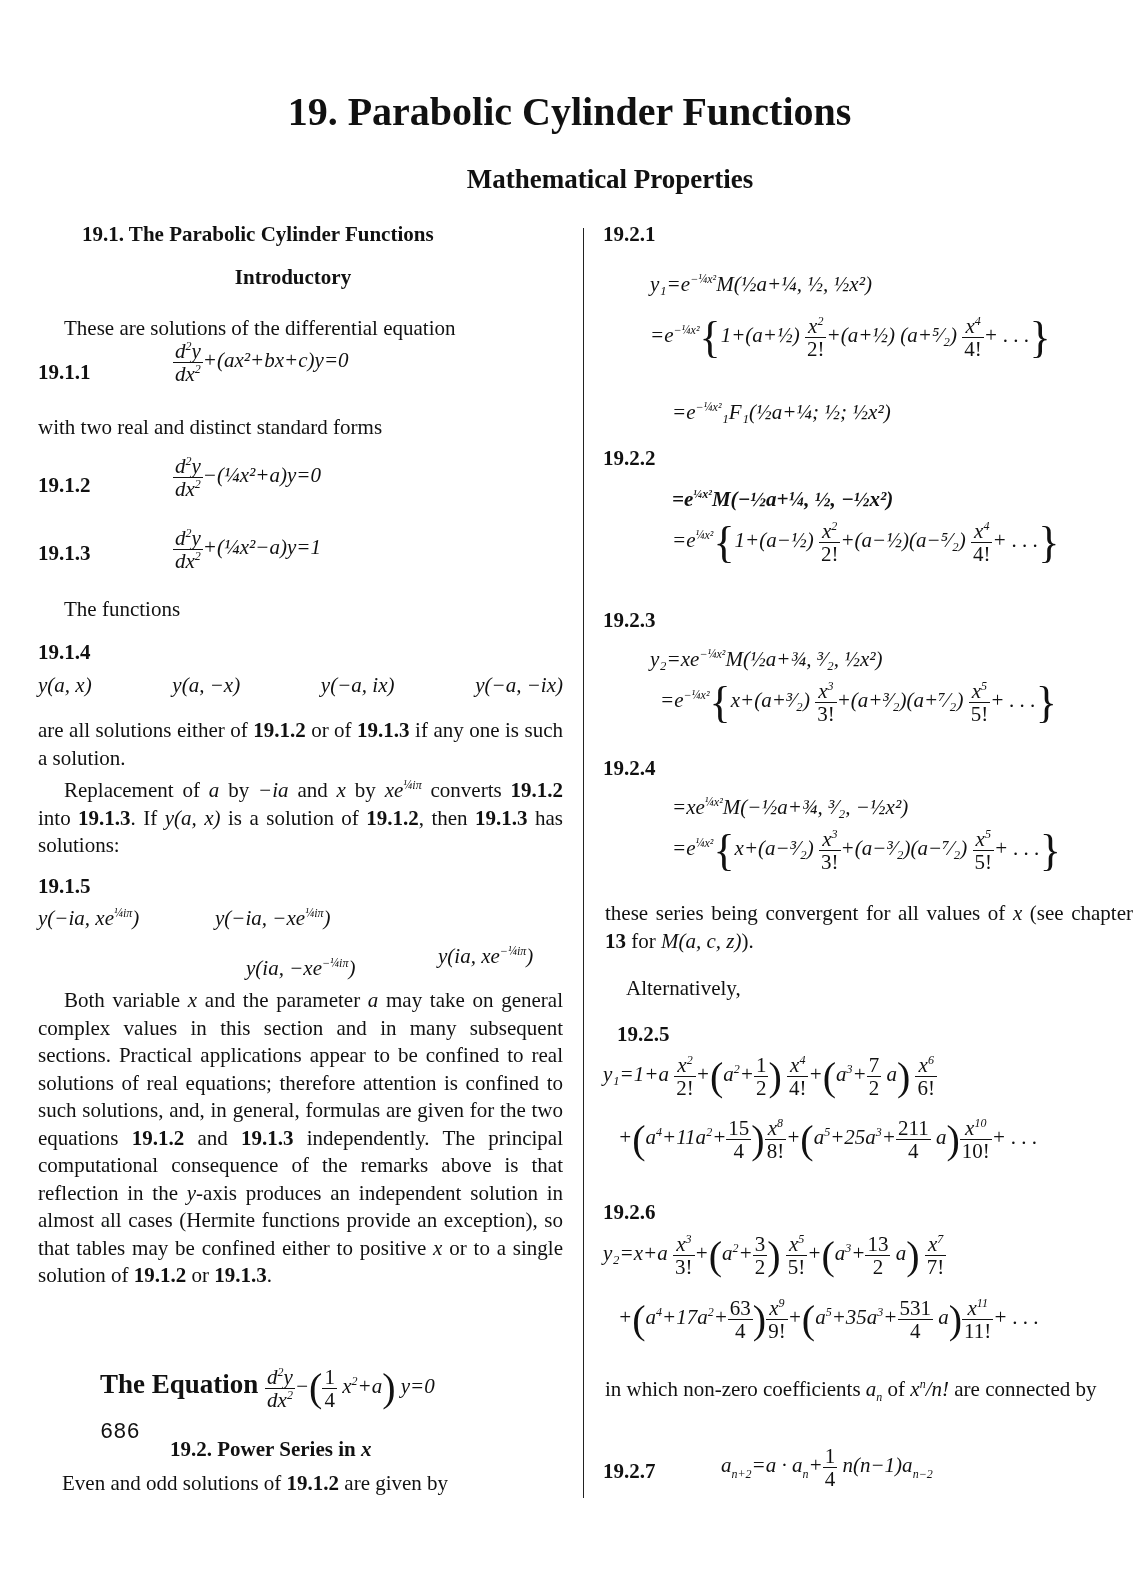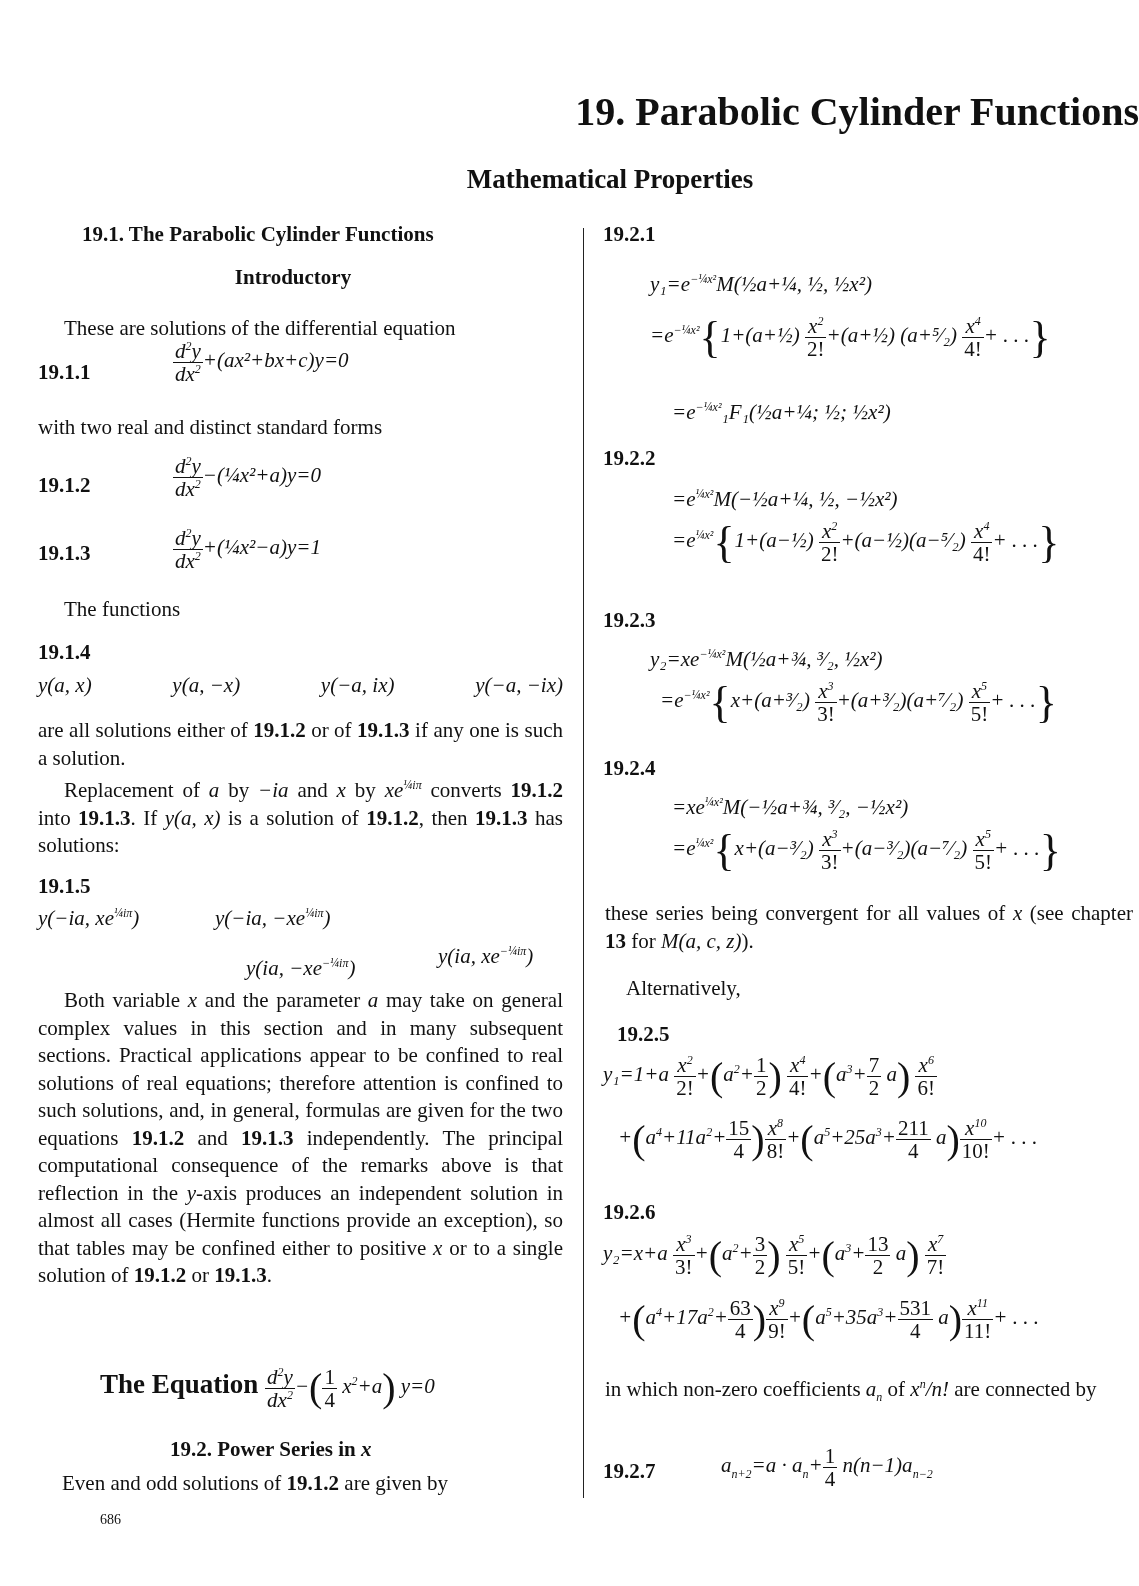--- a/index.html
+++ b/index.html
@@ -1,36 +1,36 @@
 <!DOCTYPE html>
 <html><head>
 <meta charset="utf-8">
 <style>
   html,body{margin:0;padding:0;background:#fff;}
   body{width:1139px;height:1586px;position:relative;overflow:hidden;
        font-family:"Liberation Serif","DejaVu Serif",serif;color:#111;}
   .abs{position:absolute;}
-  .title{left:0;width:1139px;top:88px;text-align:right;font-size:40px;font-weight:bold;}
+  .title{left:0;width:1139px;top:88px;text-align:center;font-size:40px;font-weight:bold;}
   .subtitle{left:290px;width:640px;top:164px;text-align:center;font-size:27px;font-weight:bold;}
   .divider{left:583px;top:228px;width:0;height:1270px;border-left:1.6px solid #222;}
   .col-l{left:38px;width:525px;}
   .col-r{left:605px;width:528px;}
   .sec-head{font-weight:bold;font-size:21px;}
   .p{font-size:21px;line-height:27.5px;text-align:justify;}
   .eqno{font-weight:bold;font-size:21px;}
   .m{font-style:italic;font-size:21px;white-space:nowrap;}
   .up{font-style:normal;}
   .b{font-weight:bold;}
   sup,sub{font-size:12px;}
   .frac{display:inline-block;vertical-align:middle;text-align:center;line-height:1.05;}
   .frac .num{display:block;border-bottom:1.3px solid #111;padding:0 2px;}
   .frac .den{display:block;padding:0 2px;}
   .brace{font-style:normal;font-size:44px;vertical-align:middle;line-height:1;font-weight:300;}
   .paren{font-style:normal;font-size:40px;vertical-align:middle;line-height:1;font-weight:300;}
-  .pagenum{left:100px;top:1512px;font-size:14px;font-family:Liberation Serif, serif;}
+  .pagenum{left:100px;top:1420px;font-size:22px;font-family:Liberation Mono, monospace;}
   .indent{text-indent:26px;}
 </style>
 </head>
 <body>
 
 <div class="abs title">19. Parabolic Cylinder Functions</div>
 <div class="abs subtitle">Mathematical Properties</div>
 <div class="abs divider"></div>
 
 <div class="abs col-l sec-head" style="top:222px;left:82px;">19.1. The Parabolic Cylinder Functions</div>
@@ -91,21 +91,21 @@
 
 <div class="abs sec-head" style="top:1437px;left:170px;"><span>19.2. Power Series in </span><i>x</i></div>
 <div class="abs p" style="top:1470px;left:62px;"><span>Even and odd solutions of </span><b>19.1.2</b><span> are given by</span></div>
 
 <div class="abs eqno" style="top:222px;left:603px;">19.2.1</div>
 <div class="abs m" style="top:272px;left:650px;text-align:center;"><span>y₁=e</span><sup>−¼x²</sup><span>M(½a+¼, ½, ½x²)</span></div>
 <div class="abs m" style="top:315px;left:650px;"><span>=e</span><sup>−¼x²</sup><span class="brace">{</span><span>1+(a+½)</span> <span class="frac"><span class="num">x<sup>2</sup></span><span class="den up">2!</span></span><span>+(a+½) (a+⁵⁄₂)</span> <span class="frac"><span class="num">x<sup>4</sup></span><span class="den up">4!</span></span><span>+ . . .</span><span class="brace">}</span></div>
 <div class="abs m" style="top:400px;left:672px;"><span>=e</span><sup>−¼x²</sup><span>₁F₁(½a+¼; ½; ½x²)</span></div>
 
 <div class="abs eqno" style="top:446px;left:603px;">19.2.2</div>
-<div class="abs m" style="top:487px;left:672px;"><span>=e</span><sup>¼x²</sup><span>M(−½a+¼, ½, −½x²)</span></div>
+<div class="abs m" style="top:487px;left:672px;font-weight:bold;"><span>=e</span><sup>¼x²</sup><span>M(−½a+¼, ½, −½x²)</span></div>
 <div class="abs m" style="top:520px;left:672px;"><span>=e</span><sup>¼x²</sup><span class="brace">{</span><span>1+(a−½)</span> <span class="frac"><span class="num">x<sup>2</sup></span><span class="den up">2!</span></span><span>+(a−½)(a−⁵⁄₂)</span> <span class="frac"><span class="num">x<sup>4</sup></span><span class="den up">4!</span></span><span>+ . . .</span><span class="brace">}</span></div>
 
 <div class="abs eqno" style="top:608px;left:603px;">19.2.3</div>
 <div class="abs m" style="top:647px;left:650px;"><span>y₂=xe</span><sup>−¼x²</sup><span>M(½a+¾, ³⁄₂, ½x²)</span></div>
 <div class="abs m" style="top:680px;left:660px;"><span>=e</span><sup>−¼x²</sup><span class="brace">{</span><span>x+(a+³⁄₂)</span> <span class="frac"><span class="num">x<sup>3</sup></span><span class="den up">3!</span></span><span>+(a+³⁄₂)(a+⁷⁄₂)</span> <span class="frac"><span class="num">x<sup>5</sup></span><span class="den up">5!</span></span><span>+ . . .</span><span class="brace">}</span></div>
 
 <div class="abs eqno" style="top:756px;left:603px;">19.2.4</div>
 <div class="abs m" style="top:795px;left:672px;"><span>=xe</span><sup>¼x²</sup><span>M(−½a+¾, ³⁄₂, −½x²)</span></div>
 <div class="abs m" style="top:828px;left:672px;"><span>=e</span><sup>¼x²</sup><span class="brace">{</span><span>x+(a−³⁄₂)</span> <span class="frac"><span class="num">x<sup>3</sup></span><span class="den up">3!</span></span><span>+(a−³⁄₂)(a−⁷⁄₂)</span> <span class="frac"><span class="num">x<sup>5</sup></span><span class="den up">5!</span></span><span>+ . . .</span><span class="brace">}</span></div>
 

